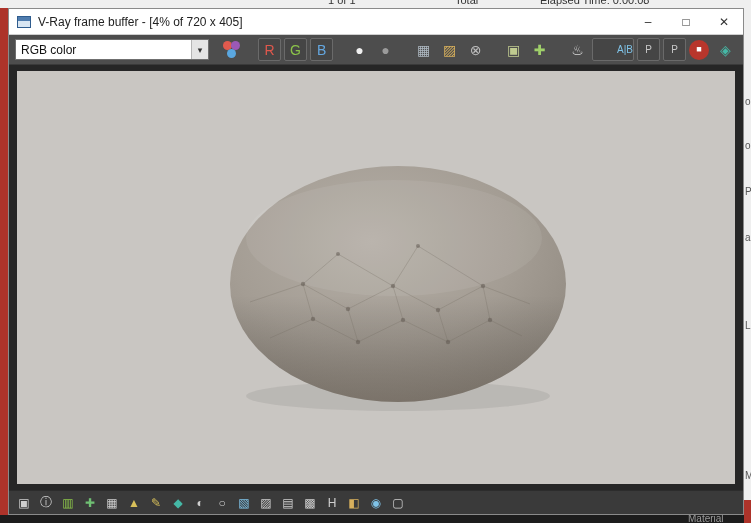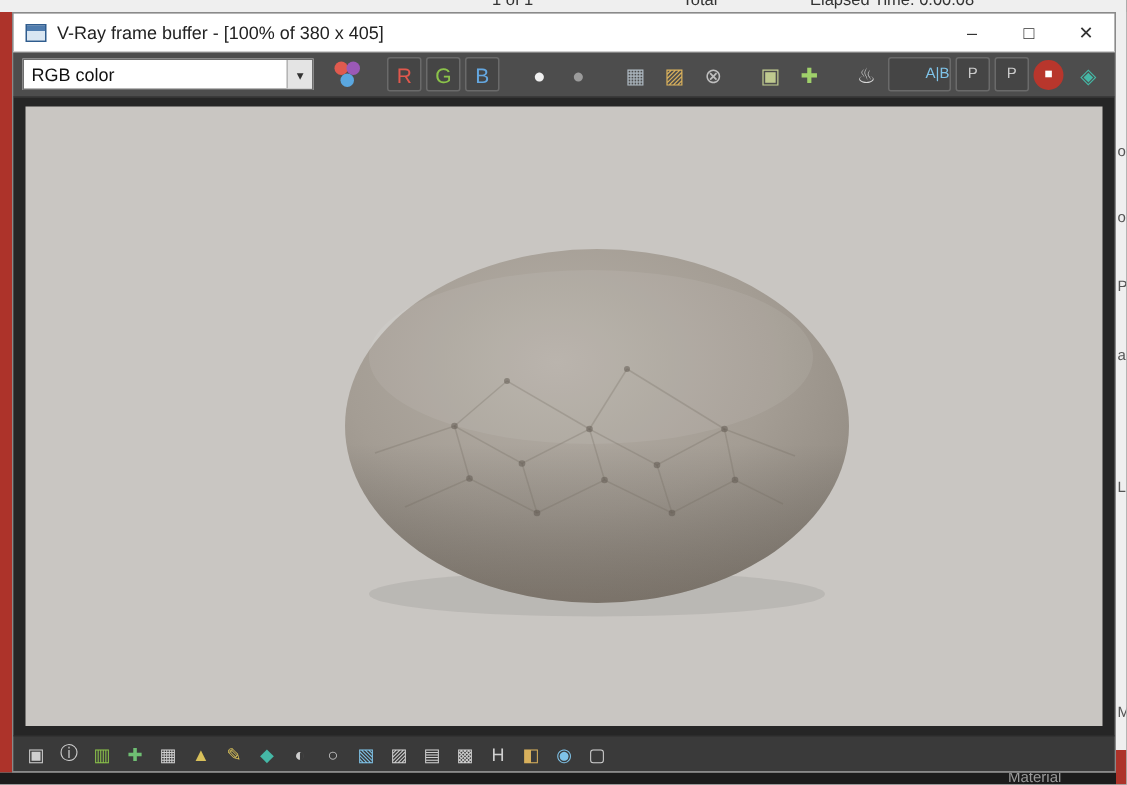--- a/index.html
+++ b/index.html
@@ -6,21 +6,21 @@
   body { font-family:"Liberation Sans", sans-serif; background:#666; }
   .stage{ position:relative; width:751px; height:523px; background:#efefef; overflow:hidden; }
 
   
   .stat{ position:absolute; top:-6px; font-size:11px; color:#333; white-space:nowrap; }
   .left-red{ position:absolute; left:0; top:8px; width:8px; height:507px; background:#ad332a; }
   .right-strip{ position:absolute; left:744px; top:8px; width:7px; height:492px; background:#efefef; overflow:hidden; }
   .right-strip span{ position:absolute; left:1px; font-size:10px; color:#555; }
   .right-red{ position:absolute; left:744px; top:500px; width:7px; height:23px; background:#ad332a; }
   .bottom-strip{ position:absolute; left:0; top:515px; width:744px; height:8px; background:#1c1c1c; overflow:hidden; }
-  .bottom-strip .mat{ position:absolute; left:672px; top:-2px; font-size:10px; color:#9a9a9a;text-align:center; }
+  .bottom-strip .mat{ position:absolute; left:688px; top:-2px; font-size:10px; color:#9a9a9a;text-align:center; }
 
   
   .vfb{ position:absolute; left:8px; top:8px; width:736px; height:507px; border:1px solid #8a8a8a;
         background:#4f4f4f; display:flex; flex-direction:column; }
 
   .titlebar{ height:26px; background:#ffffff; display:flex; align-items:center; padding-left:8px;
              border-bottom:1px solid #cfcfcf; flex:0 0 auto; }
   .title-icon{ width:14px; height:12px; border:1px solid #2f5c8e;
                background:linear-gradient(#4f7cae 0 4px, #d9e6f2 4px); }
   .title-text{ font-size:12px; color:#222; margin-left:7px; }
@@ -76,21 +76,21 @@
     </div>
   <div class="right-red"></div>
   <div class="bottom-strip">
     <span class="mat">Material</span>
   </div>
 
   <div class="vfb">
 
     <div class="titlebar">
       <span class="title-icon"></span>
-      <span class="title-text">V-Ray frame buffer - [100% of 380 x 405]</span>
+      <span class="title-text">V-Ray frame buffer - [4% of 720 x 405]</span>
       <span class="win-controls">
         <span class="win-btn">–</span>
         <span class="win-btn">□</span>
         <span class="win-btn">✕</span>
       </span>
     </div>
 
     <div class="toolbar">
       <span class="chan-select">
         <span>RGB color</span>

